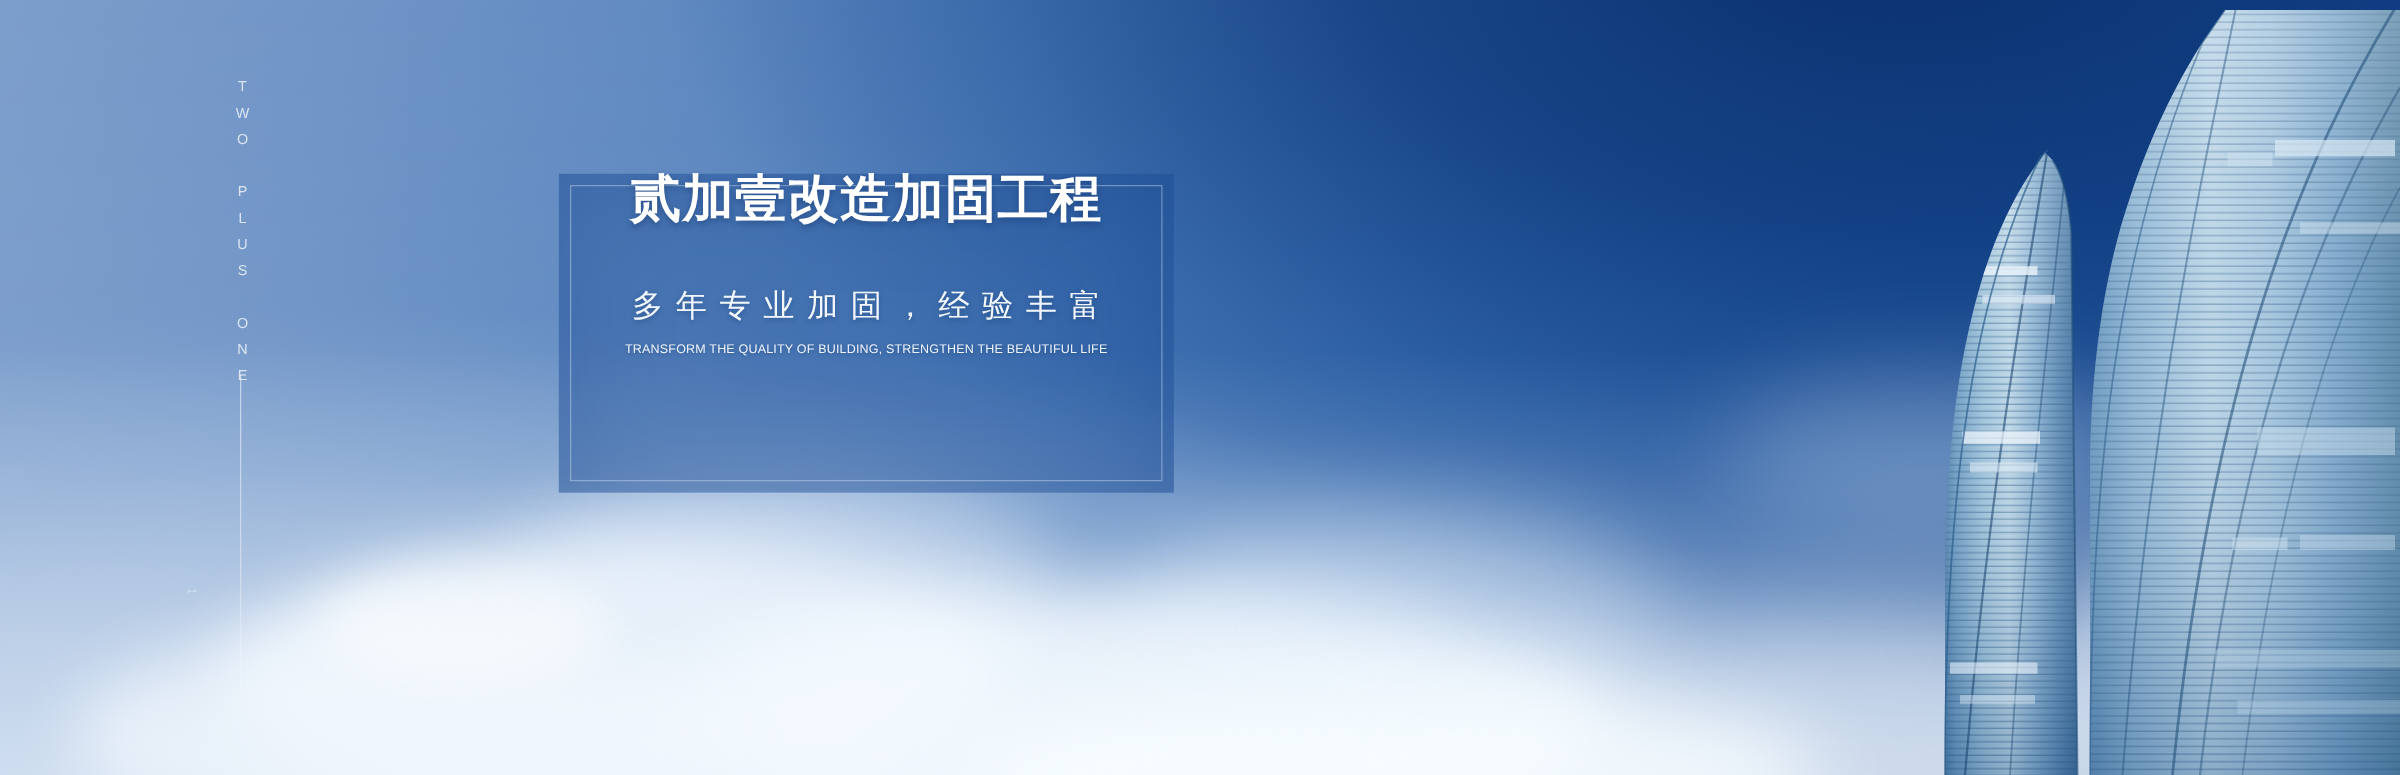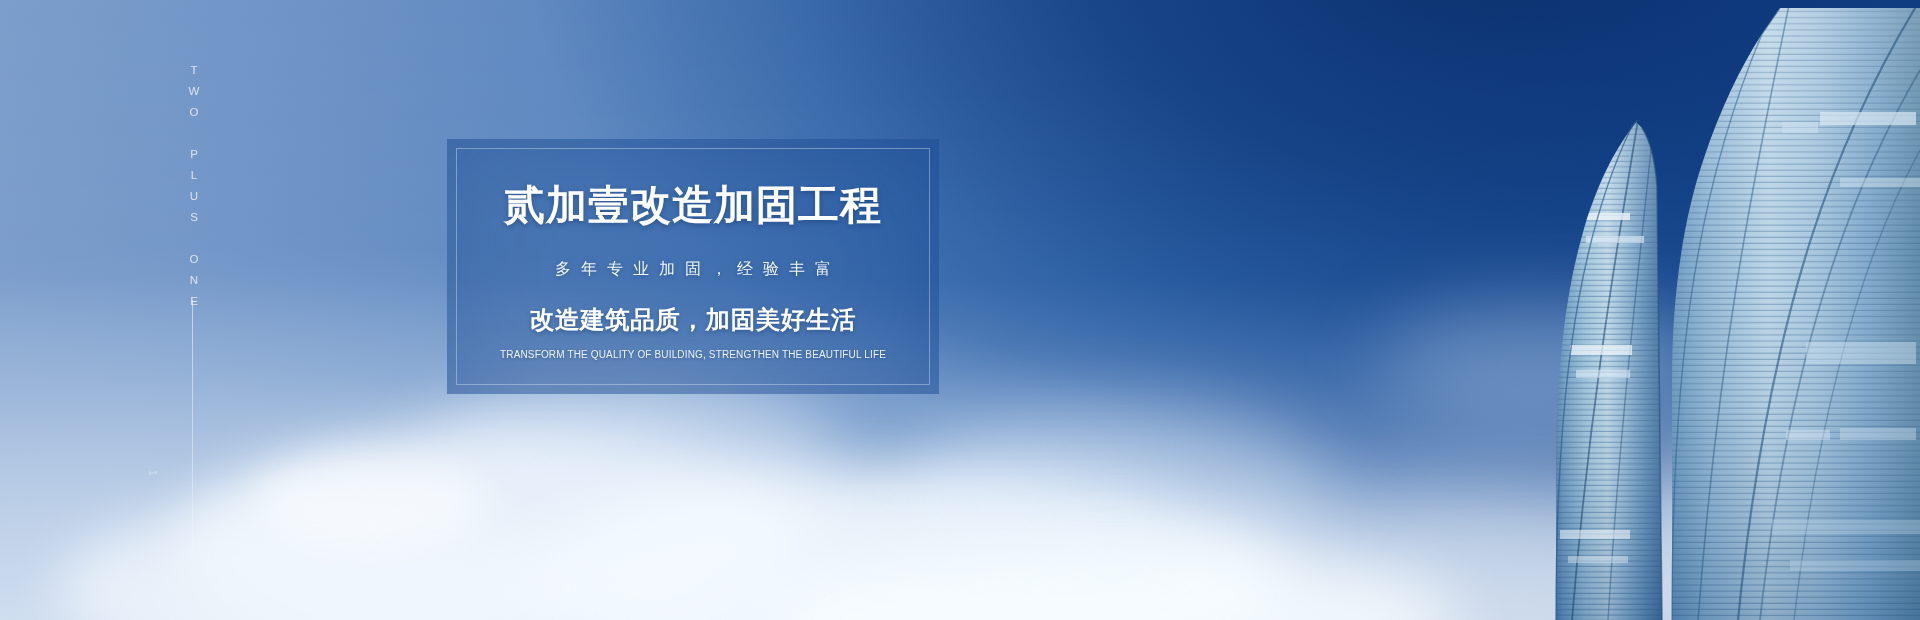--- a/index.html
+++ b/index.html
@@ -106,37 +106,36 @@
   .panel-inner-border{
     position:absolute;
     left:9px;top:9px;right:9px;bottom:9px;
     border:1px solid rgba(212,228,246,0.42);
     pointer-events:none;
   }
   .panel-content{
     position:absolute;inset:0;
     display:flex;flex-direction:column;
     align-items:center;
-    padding-top:46px;
     box-sizing:border-box;
   }
 
   .headline{
     font-size:41px;
     font-weight:bold;
     color:#ffffff;
     letter-spacing:1px;
     line-height:1;
     white-space:nowrap;
     text-shadow:0 2px 5px rgba(10,40,90,0.40);
     font-family:"DejaVu Sans","Liberation Sans",sans-serif;
   }
   .subline{
-    margin-top:33px;
-    font-size:16px;
+    margin-top:48px;
+    font-size:25px;
     font-weight:400;
     color:#f2f7fd;
     letter-spacing:10px;
     text-indent:10px;
     white-space:nowrap;
     text-shadow:0 1px 4px rgba(10,40,90,0.35);
   }
   .slogan{
     margin-top:23px;
     font-size:24.5px;
@@ -269,18 +268,17 @@
     <span>TWO PLUS ONE</span>
   </div>
   <div class="vline"></div>
   <div class="vmark">1</div>
 
   <div class="panel">
     <div class="panel-inner-border"></div>
     <div class="panel-content">
       <div class="headline">贰加壹改造加固工程</div>
       <div class="subline">多年专业加固，经验丰富</div>
-      <div class="slogan">改造建筑品质，加固美好生活</div>
       <div class="tagline">TRANSFORM THE QUALITY OF BUILDING, STRENGTHEN THE BEAUTIFUL LIFE</div>
     </div>
   </div>
 
 </div>
 
 </body></html>

